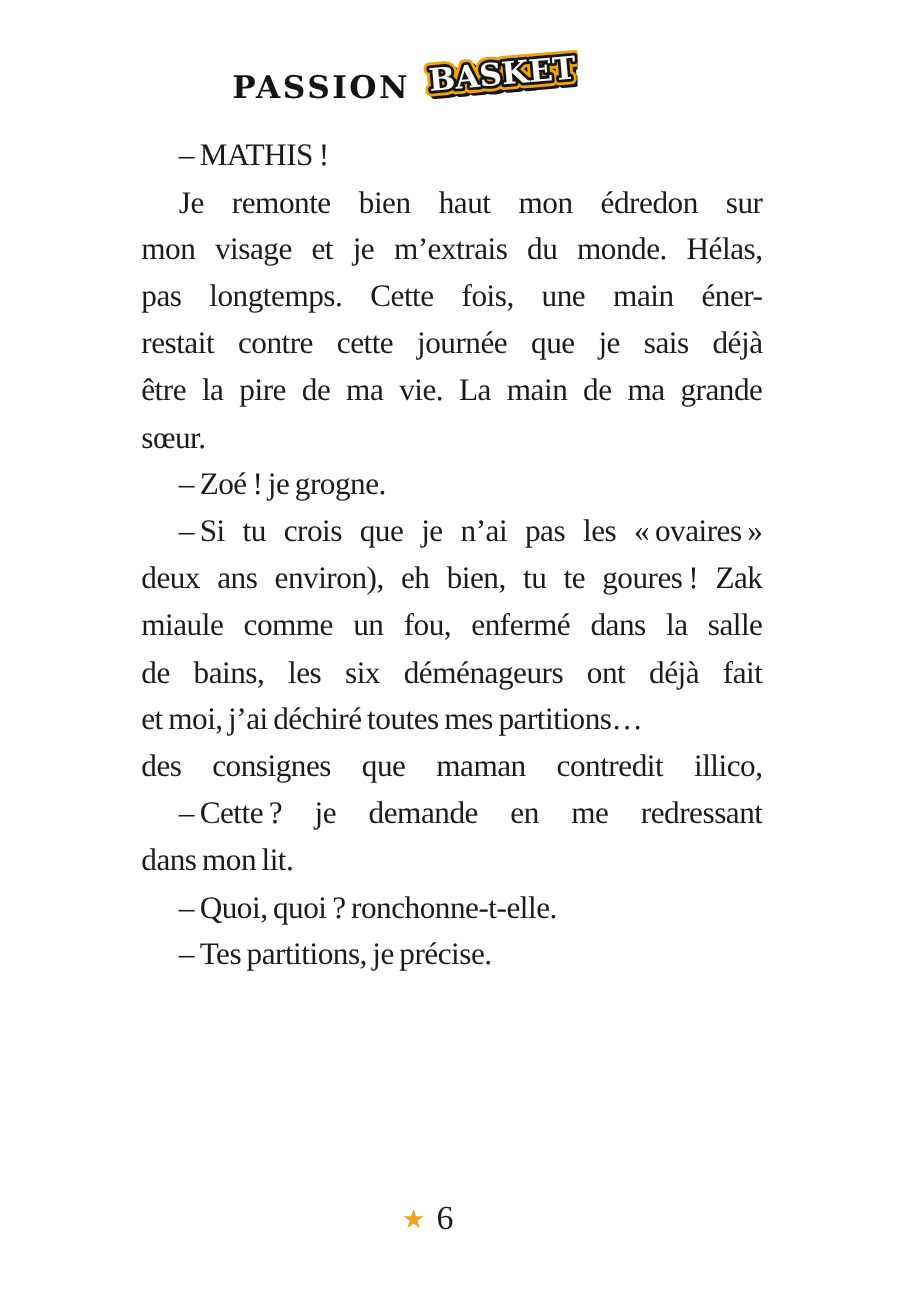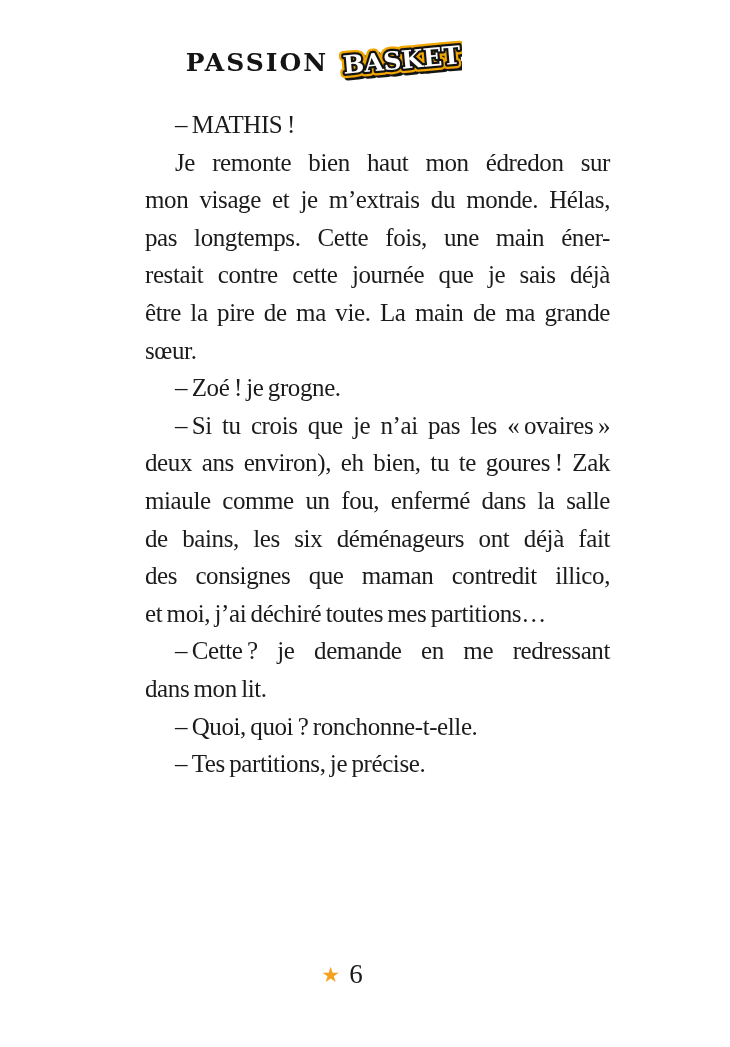--- a/index.html
+++ b/index.html
@@ -15,21 +15,21 @@
     background: #ffffff;
   }
 
   
   .logo {
     position: absolute;
     top: 38px; left: 0;
     width: 648px; height: 44px;
     display: flex;
     justify-content: center;
-    align-items: center;
+    align-items: flex-end;
     gap: 6px;
   }
   .logo-word1 {
     font-family: "DejaVu Serif", serif;
     font-weight: bold;
     font-size: 25px;
     letter-spacing: 2px;
     color: #141414;
     line-height: 1;
     padding-top: 4px;
@@ -40,21 +40,21 @@
   .text-block {
     position: absolute;
     top: 106px; left: 113px;
     width: 497px;
     color: #1b1b1b;
     font-size: 25px;
     line-height: 37.6px;
     letter-spacing: -0.4px;
     word-spacing: -1.5px;
   }
-  .line { text-align: left; margin-left: 32px; }
+  .line { text-align: left; }
   .line.just {
     text-align: justify;
     text-align-last: justify;
   }
   .line.indent { text-indent: 30px; }
 
   
   .footer {
     position: absolute;
     top: 956px; left: 0;
@@ -102,22 +102,22 @@
     <div class="line just">mon visage et je m’extrais du monde. Hélas,</div>
     <div class="line just">pas longtemps. Cette fois, une main éner-</div>
     <div class="line just">restait contre cette journée que je sais déjà</div>
     <div class="line just">être la pire de ma vie. La main de ma grande</div>
     <div class="line">sœur.</div>
     <div class="line indent">– Zoé ! je grogne.</div>
     <div class="line indent just">– Si tu crois que je n’ai pas les « ovaires »</div>
     <div class="line just">deux ans environ), eh bien, tu te goures ! Zak</div>
     <div class="line just">miaule comme un fou, enfermé dans la salle</div>
     <div class="line just">de bains, les six déménageurs ont déjà fait</div>
+    <div class="line">et moi, j’ai déchiré toutes mes partitions…</div>
     <div class="line just">des consignes que maman contredit illico,</div>
-    <div class="line">et moi, j’ai déchiré toutes mes partitions…</div>
     <div class="line indent just">– Cette ? je demande en me redressant</div>
     <div class="line">dans mon lit.</div>
     <div class="line indent">– Quoi, quoi ? ronchonne-t-elle.</div>
     <div class="line indent">– Tes partitions, je précise.</div>
   </div>
 
   <div class="footer">
     <span class="star" style="color: rgb(245, 161, 30);">★</span>
     <span class="page-number">6</span>
   </div>

